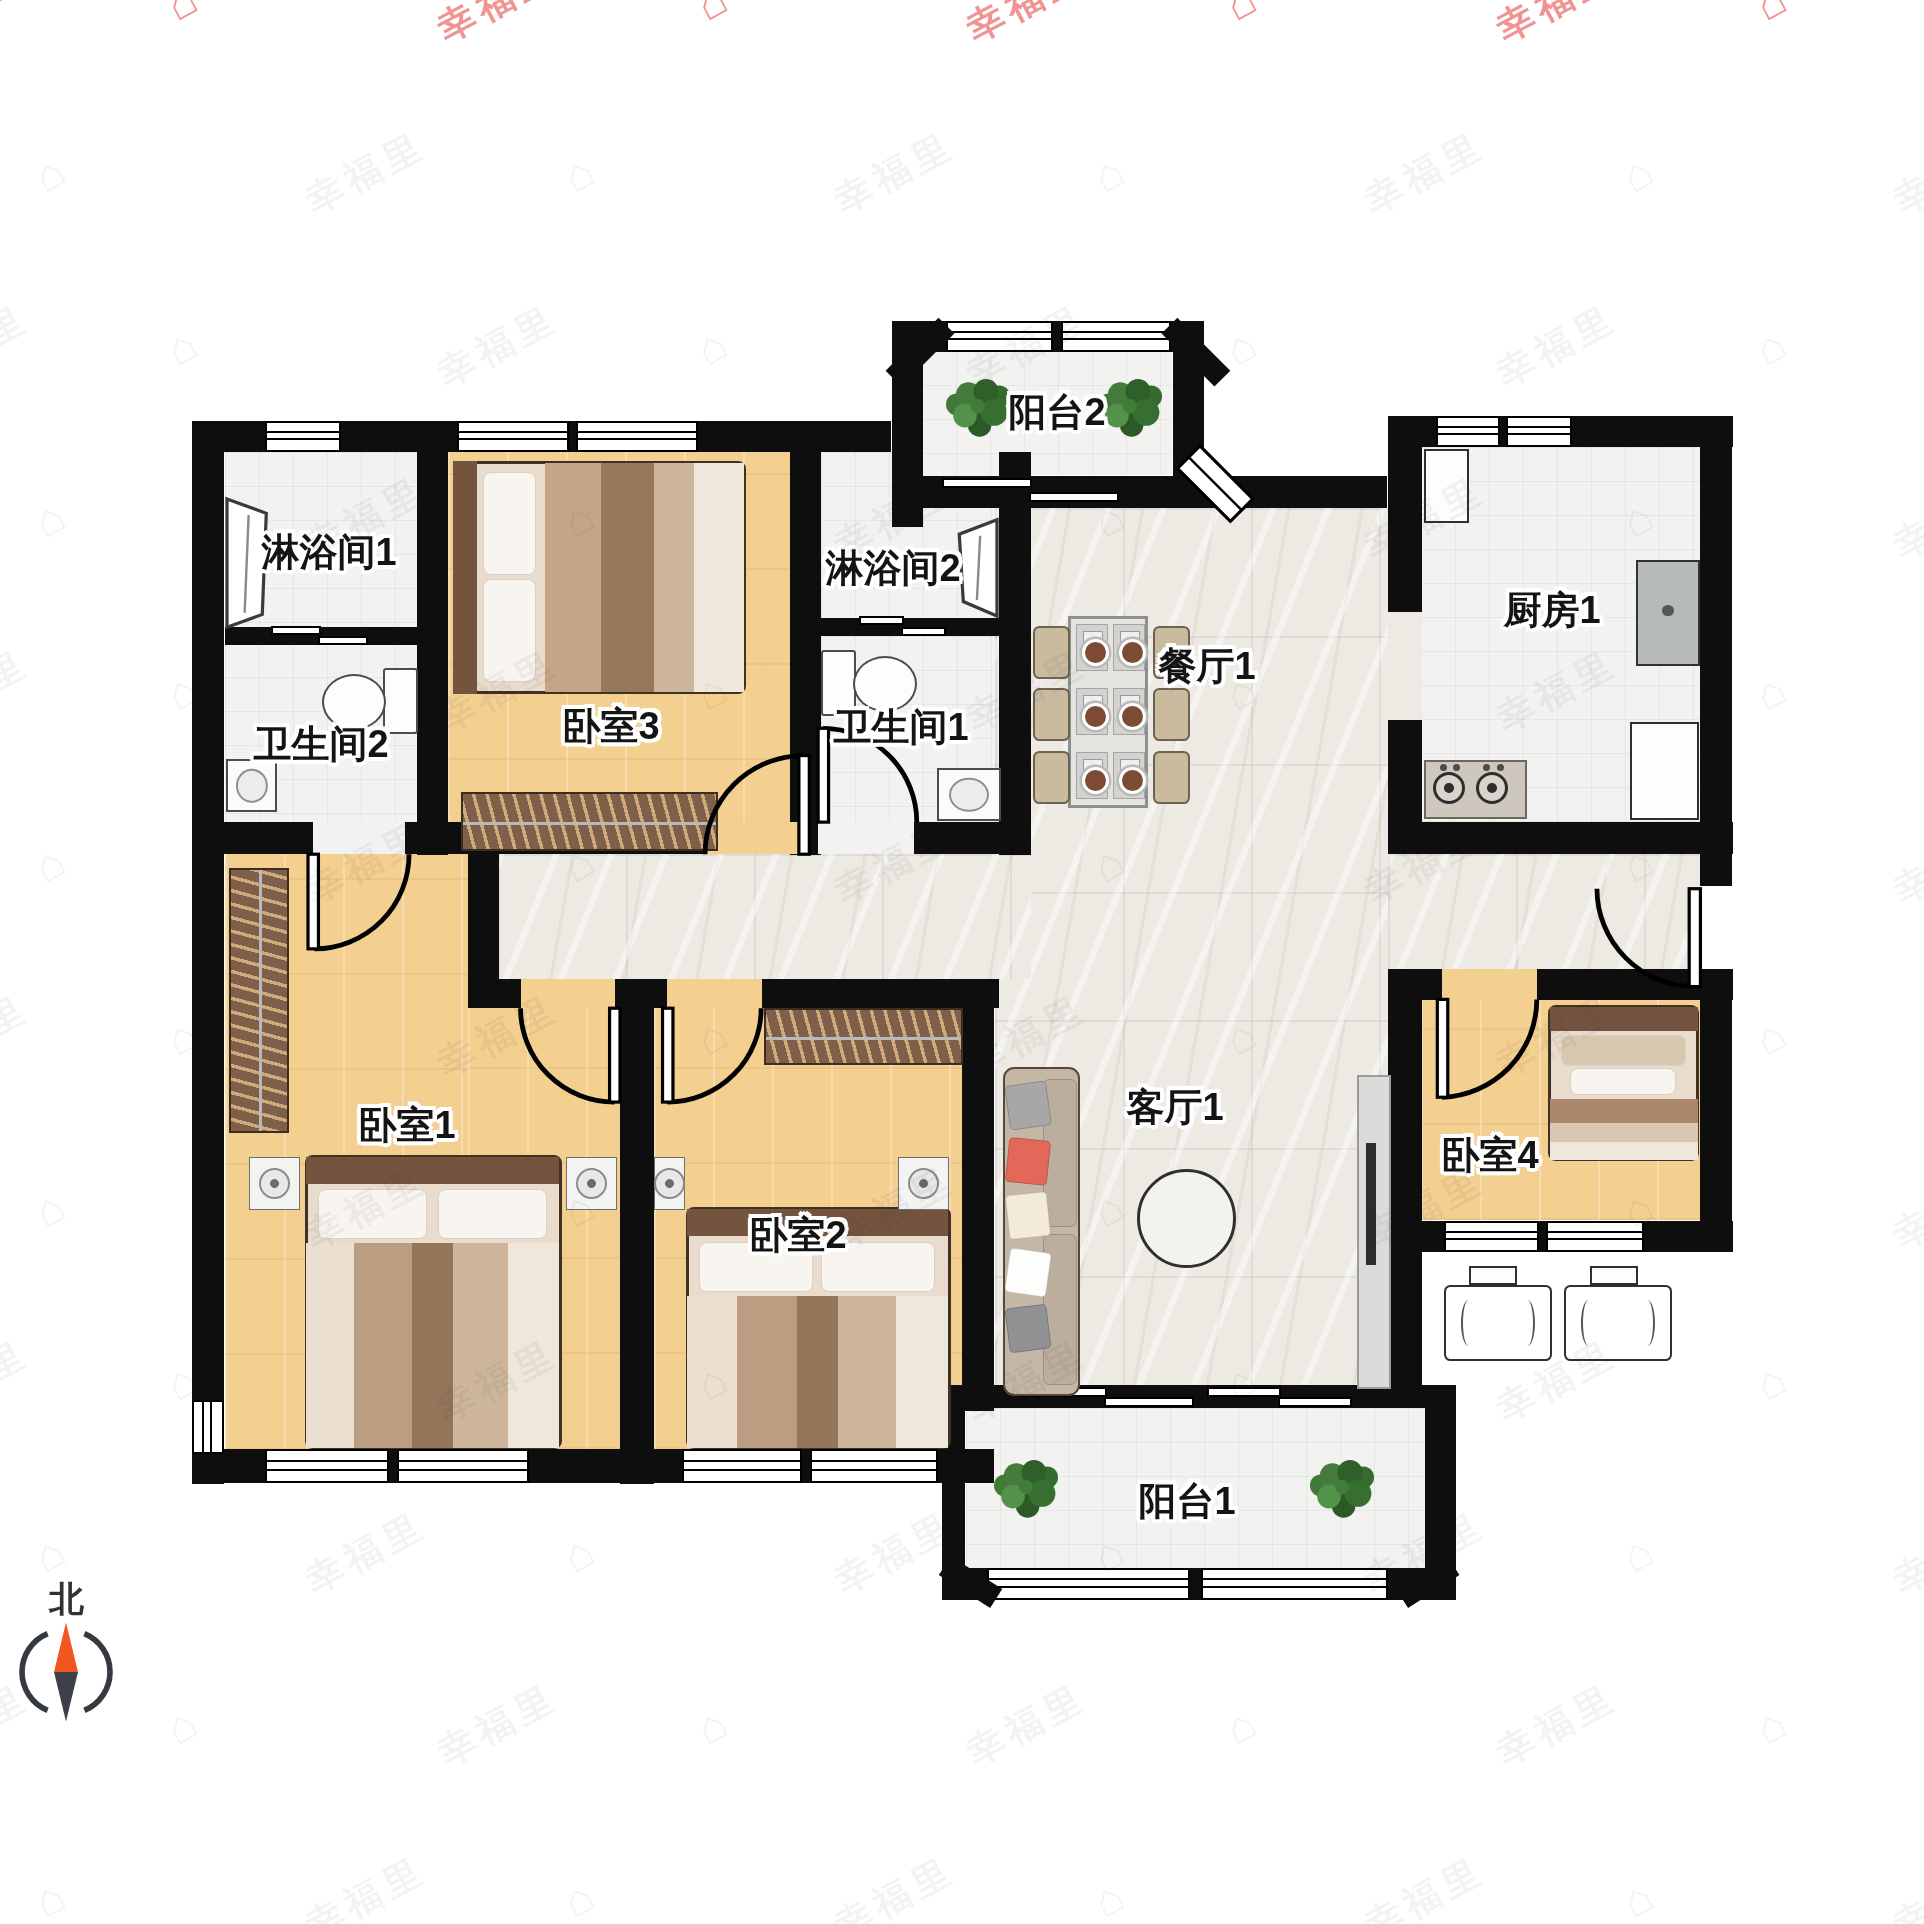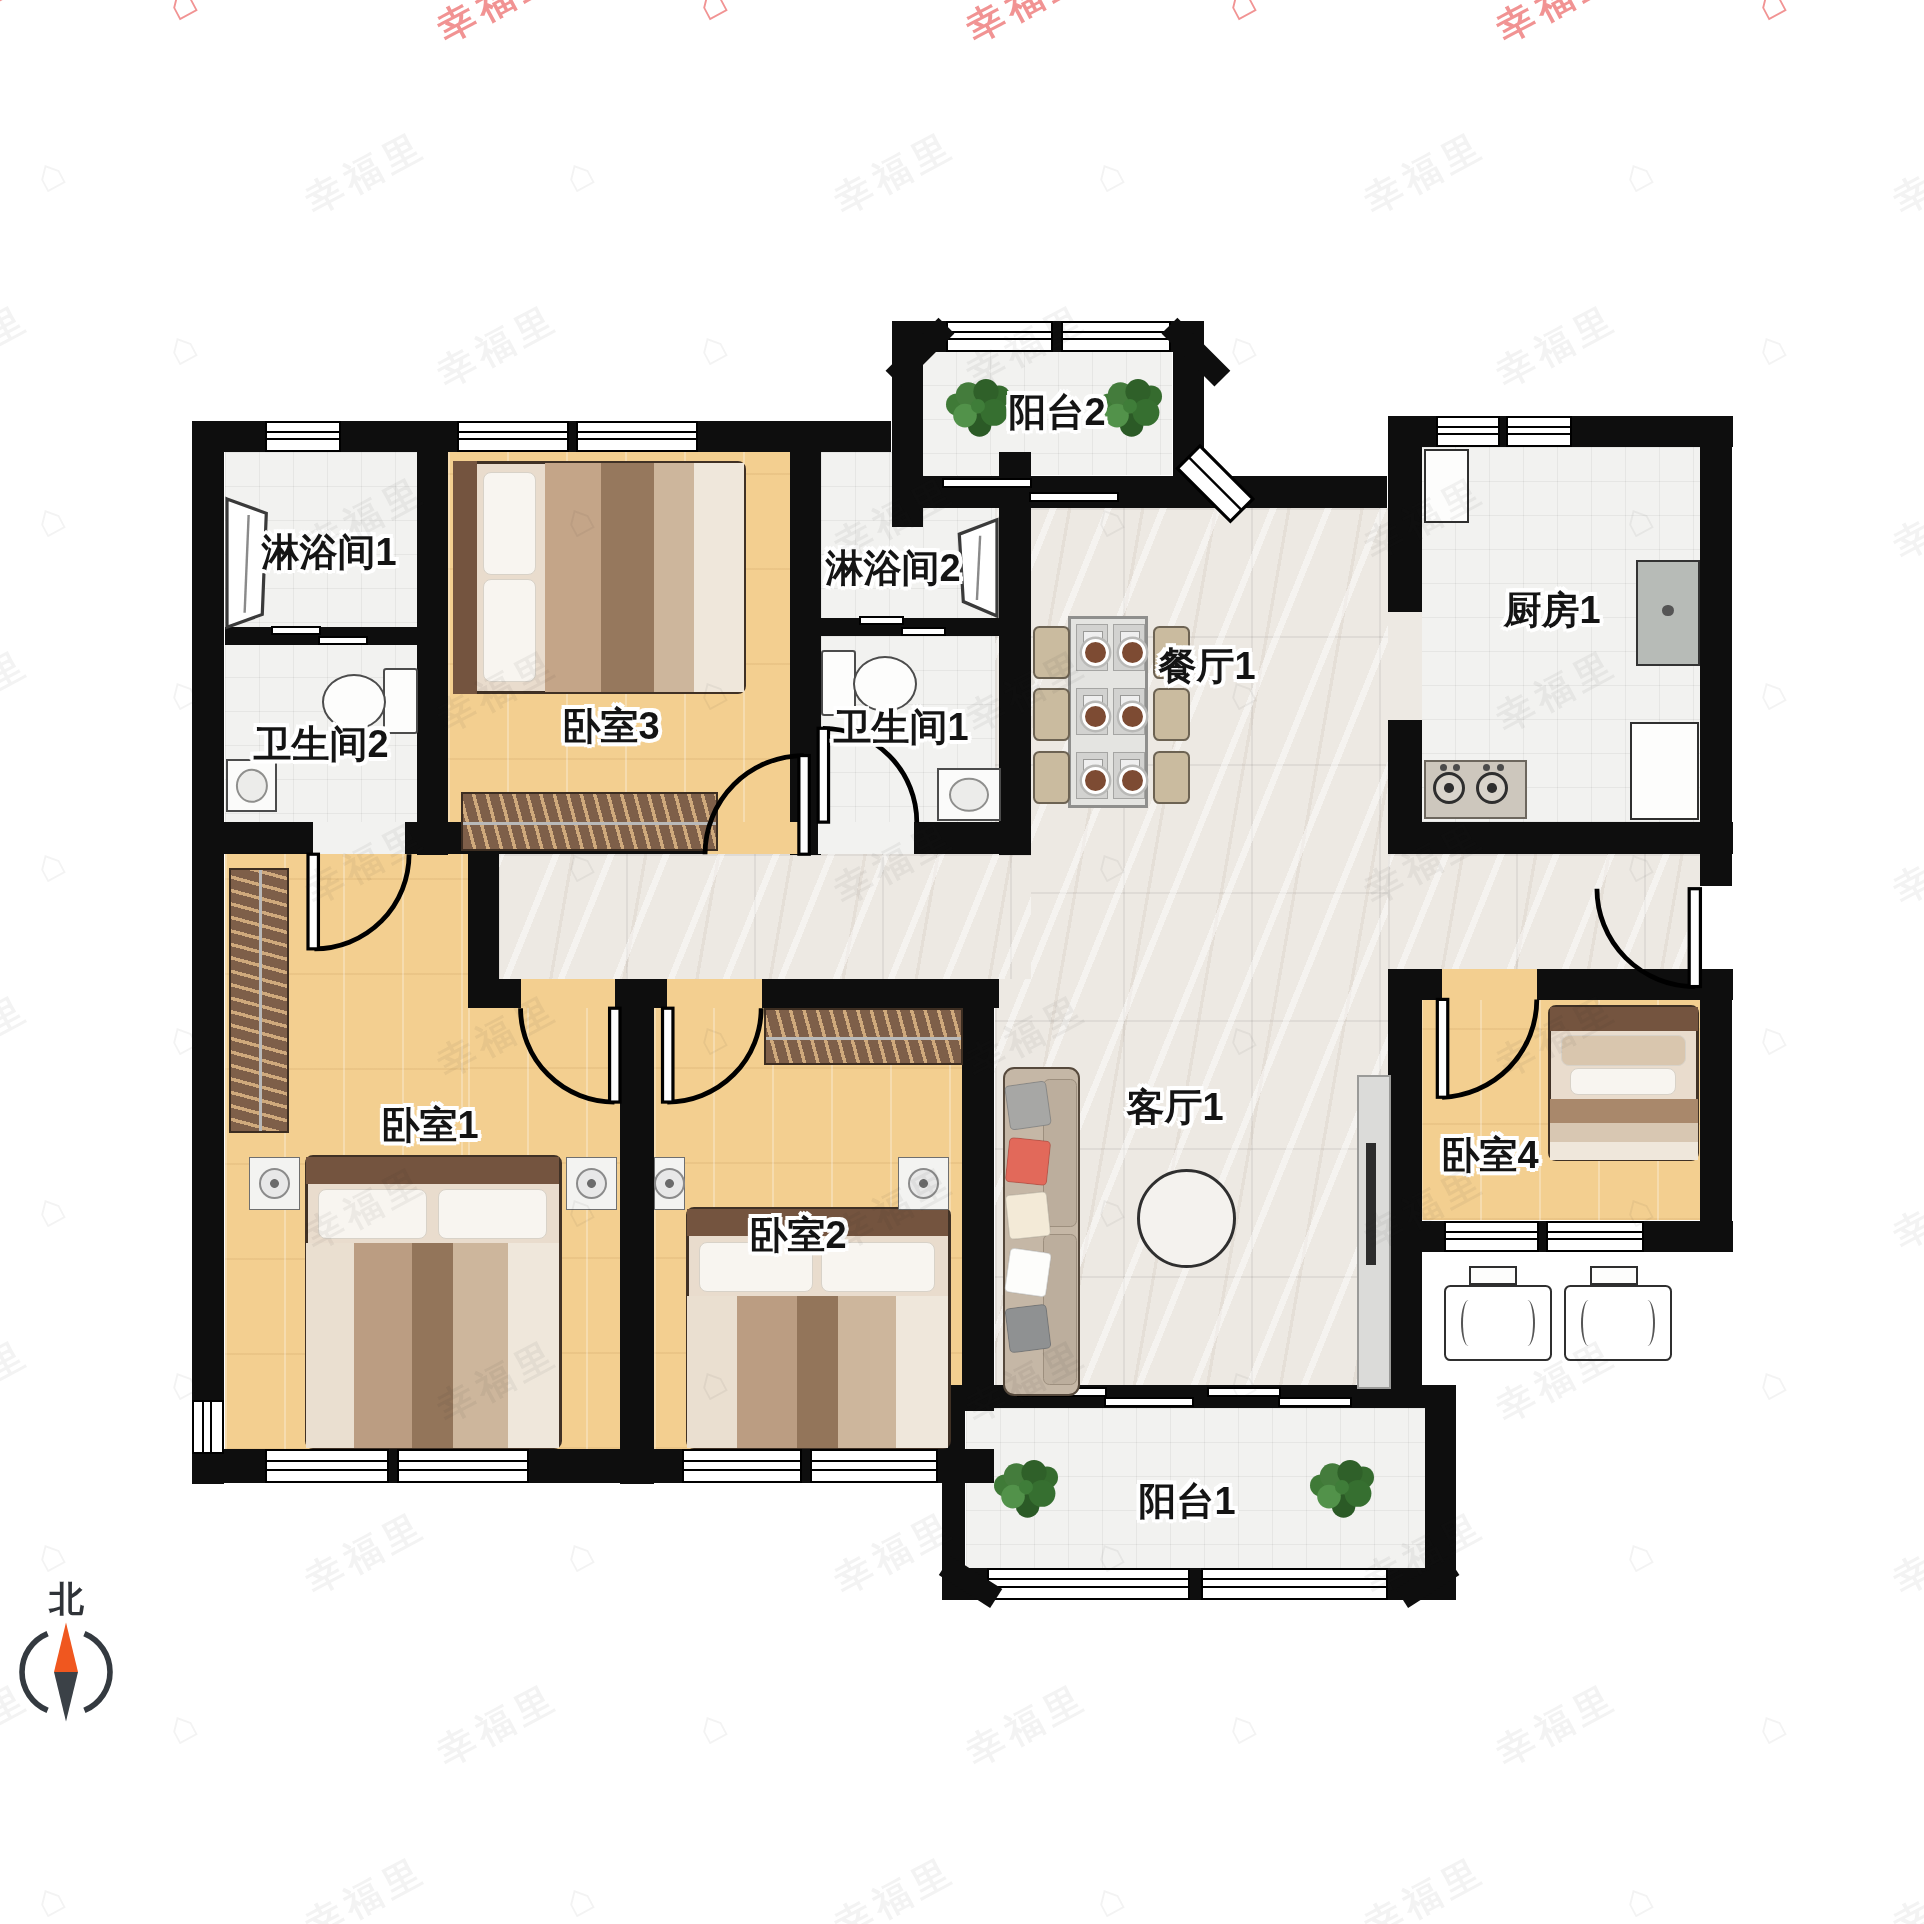--- a/index.html
+++ b/index.html
@@ -277,21 +277,21 @@
 
   <div class="lbl-layer" style="position:absolute;left:0;top:0;">
     <div class="room-label" style="position:absolute;left:329px;top:552px;">淋浴间1</div>
     <div class="room-label" style="position:absolute;left:321px;top:744px;">卫生间2</div>
     <div class="room-label" style="position:absolute;left:611px;top:726px;">卧室3</div>
     <div class="room-label" style="position:absolute;left:893px;top:568px;">淋浴间2</div>
     <div class="room-label" style="position:absolute;left:901px;top:727px;">卫生间1</div>
     <div class="room-label" style="position:absolute;left:1057px;top:412px;">阳台2</div>
     <div class="room-label" style="position:absolute;left:1207px;top:666px;">餐厅1</div>
     <div class="room-label" style="position:absolute;left:1552px;top:610px;">厨房1</div>
-    <div class="room-label" style="position:absolute;left:407px;top:1125px;margin-left:23px;">卧室1</div>
+    <div class="room-label" style="position:absolute;left:407px;top:1125px;">卧室1</div>
     <div class="room-label" style="position:absolute;left:798px;top:1235px;">卧室2</div>
     <div class="room-label" style="position:absolute;left:1175px;top:1107px;">客厅1</div>
     <div class="room-label" style="position:absolute;left:1490px;top:1155px;">卧室4</div>
     <div class="room-label" style="position:absolute;left:1187px;top:1501px;">阳台1</div>
   </div>
 
   <div id="compass">
     <div class="north">北</div>
     <svg width="104" height="136" viewBox="0 0 130 170" style="position:absolute;left:0;top:40px;">
       <path d="M 42 22 A 52 52 0 0 0 42 118" fill="none" stroke="#343a40" stroke-width="7"></path>

